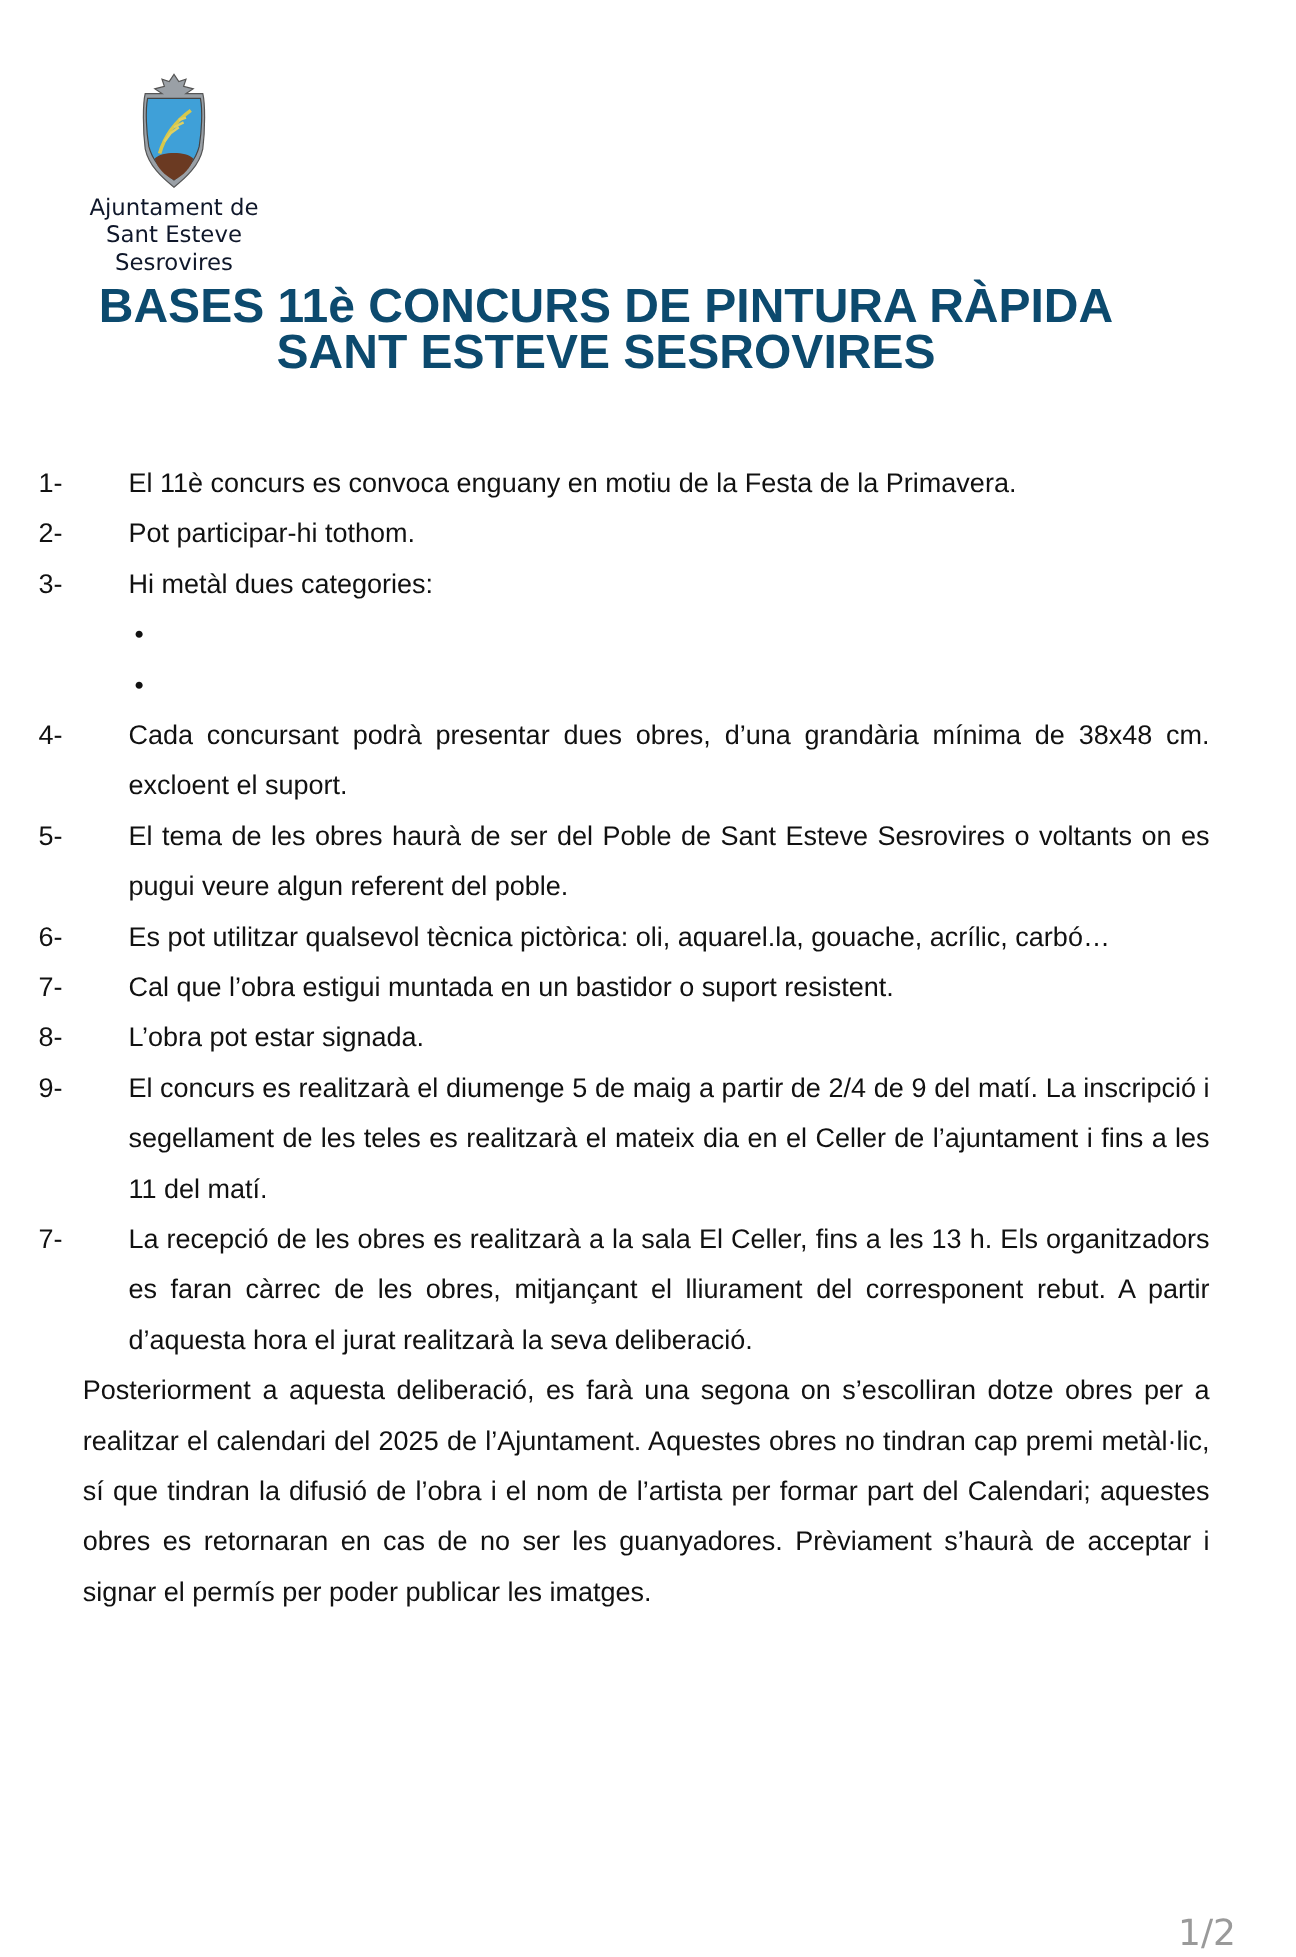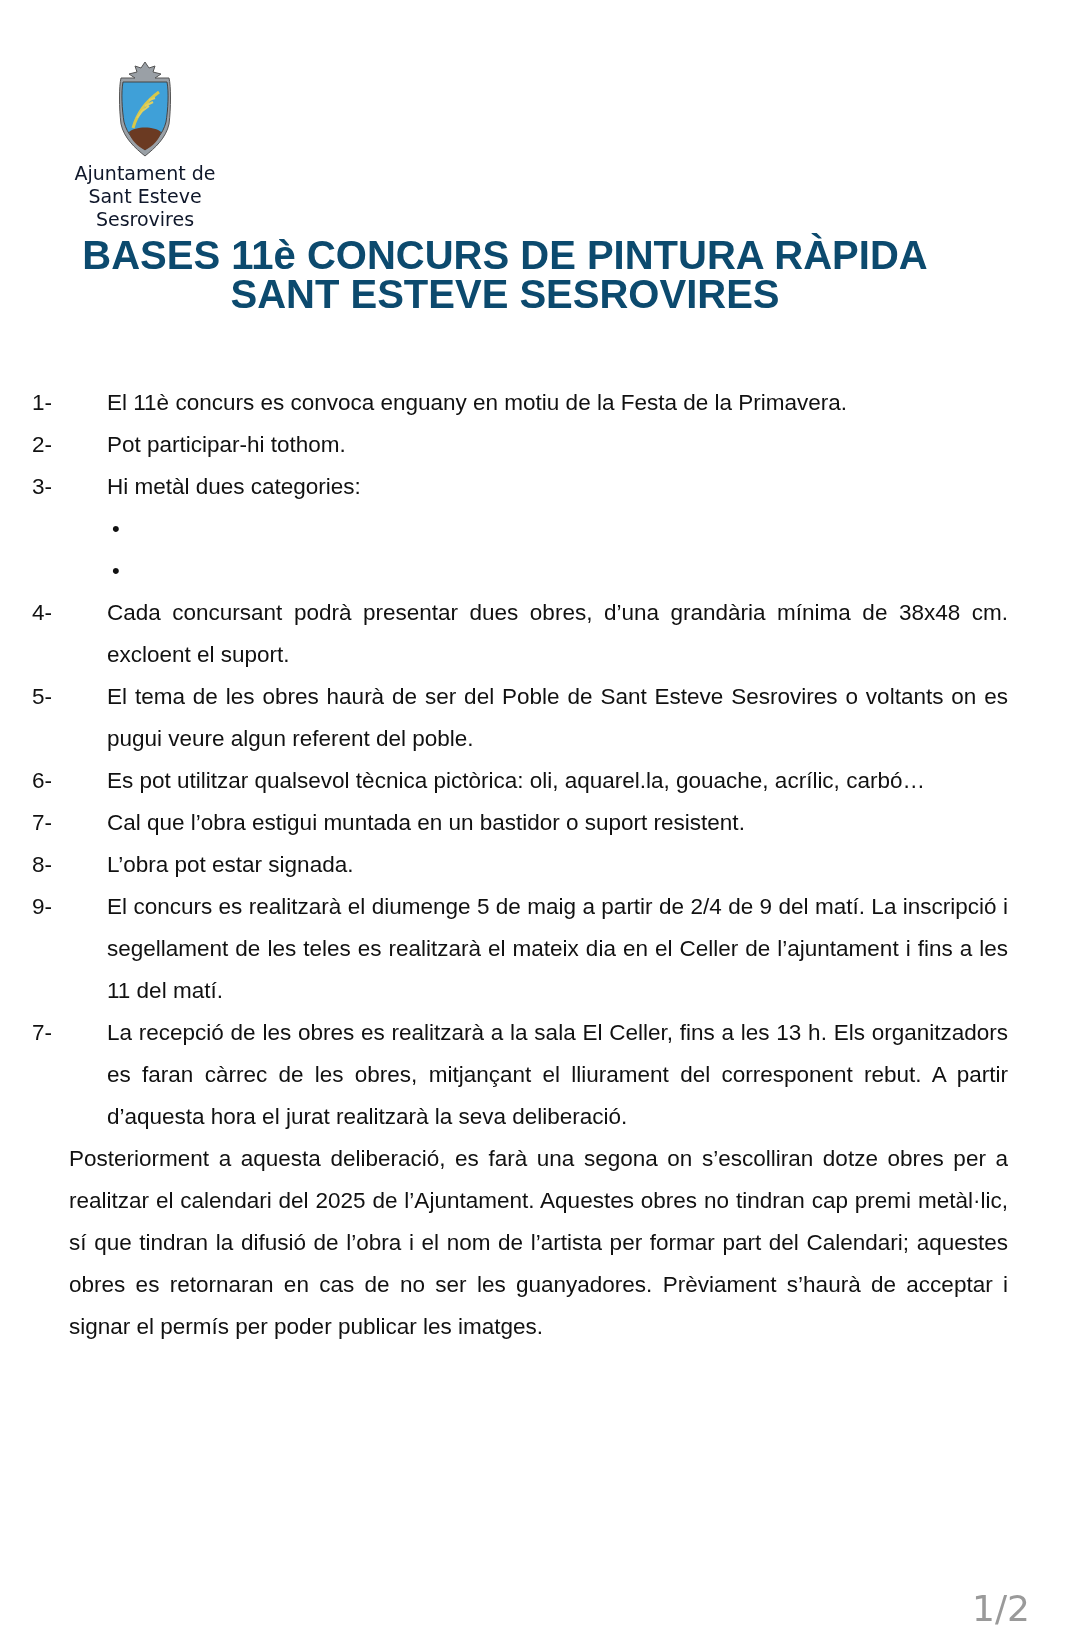--- a/index.html
+++ b/index.html
@@ -12,21 +12,21 @@
     .org-name { font-family: "DejaVu Sans", sans-serif; font-size: 19px; line-height: 23px; color: #0f172a; margin-top: 4px; }
     .title { position: absolute; left: 0; width: 1010px; top: 236px; text-align: center; font-weight: bold; font-size: 40px; line-height: 39px; color: #0c4a6e; }
     .rules { position: absolute; left: 32px; top: 382px; width: 976px; font-size: 22.5px; line-height: 42px; }
     .rule { display: flex; text-align: justify; }
     .rule .num { flex: 0 0 38px; white-space: nowrap; }
     .rule .txt { flex: 1; margin-left: 37px; }
     .rule.justify .txt { text-align-last: left; }
     .bullets { margin: 0; padding: 0; list-style: none; }
     .bullets li { display: flex; padding-left: 80px; }
     .bullets .dot { flex: 0 0 38px; font-size: 22px; }
-    .page-indicator { position: absolute; right: 50px; bottom: 2px; font-size: 36px; color: #9a9a9a; font-family: "DejaVu Sans", sans-serif; }
+    .page-indicator { position: absolute; right: 50px; bottom: 2px; font-size: 30px; color: #9a9a9a; font-family: "DejaVu Sans", sans-serif; }
   </style>
 </head>
 <body>
 
 <div class="logo-block">
   <svg class="crest" viewBox="0 0 64 98">
     <path d="M32 2 l4 6 l6 -2 l-2 6 l8 2 l-6 4 l14 0 c2 8 2 30 0 46 c-3 14 -14 24 -24 32 c-10 -8 -21 -18 -24 -32 c-2 -16 -2 -38 0 -46 l14 0 l-6 -4 l8 -2 l-2 -6 l6 2 z" fill="#9aa0a6" stroke="#555" stroke-width="1"></path>
     <path d="M10 22 l44 0 c2 10 1 28 -1 40 c-3 12 -11 20 -21 28 c-10 -8 -18 -16 -21 -28 c-2 -12 -3 -30 -1 -40 z" fill="#3fa0d8" stroke="#444" stroke-width="1"></path>
     <path d="M20 68 c4 -14 12 -26 26 -36" stroke="#d8c84a" stroke-width="3" fill="none"></path>
     <path d="M28 52 l8 -6 M32 46 l8 -4 M24 58 l6 -8 M36 40 l6 -2" stroke="#e0d060" stroke-width="2"></path>

